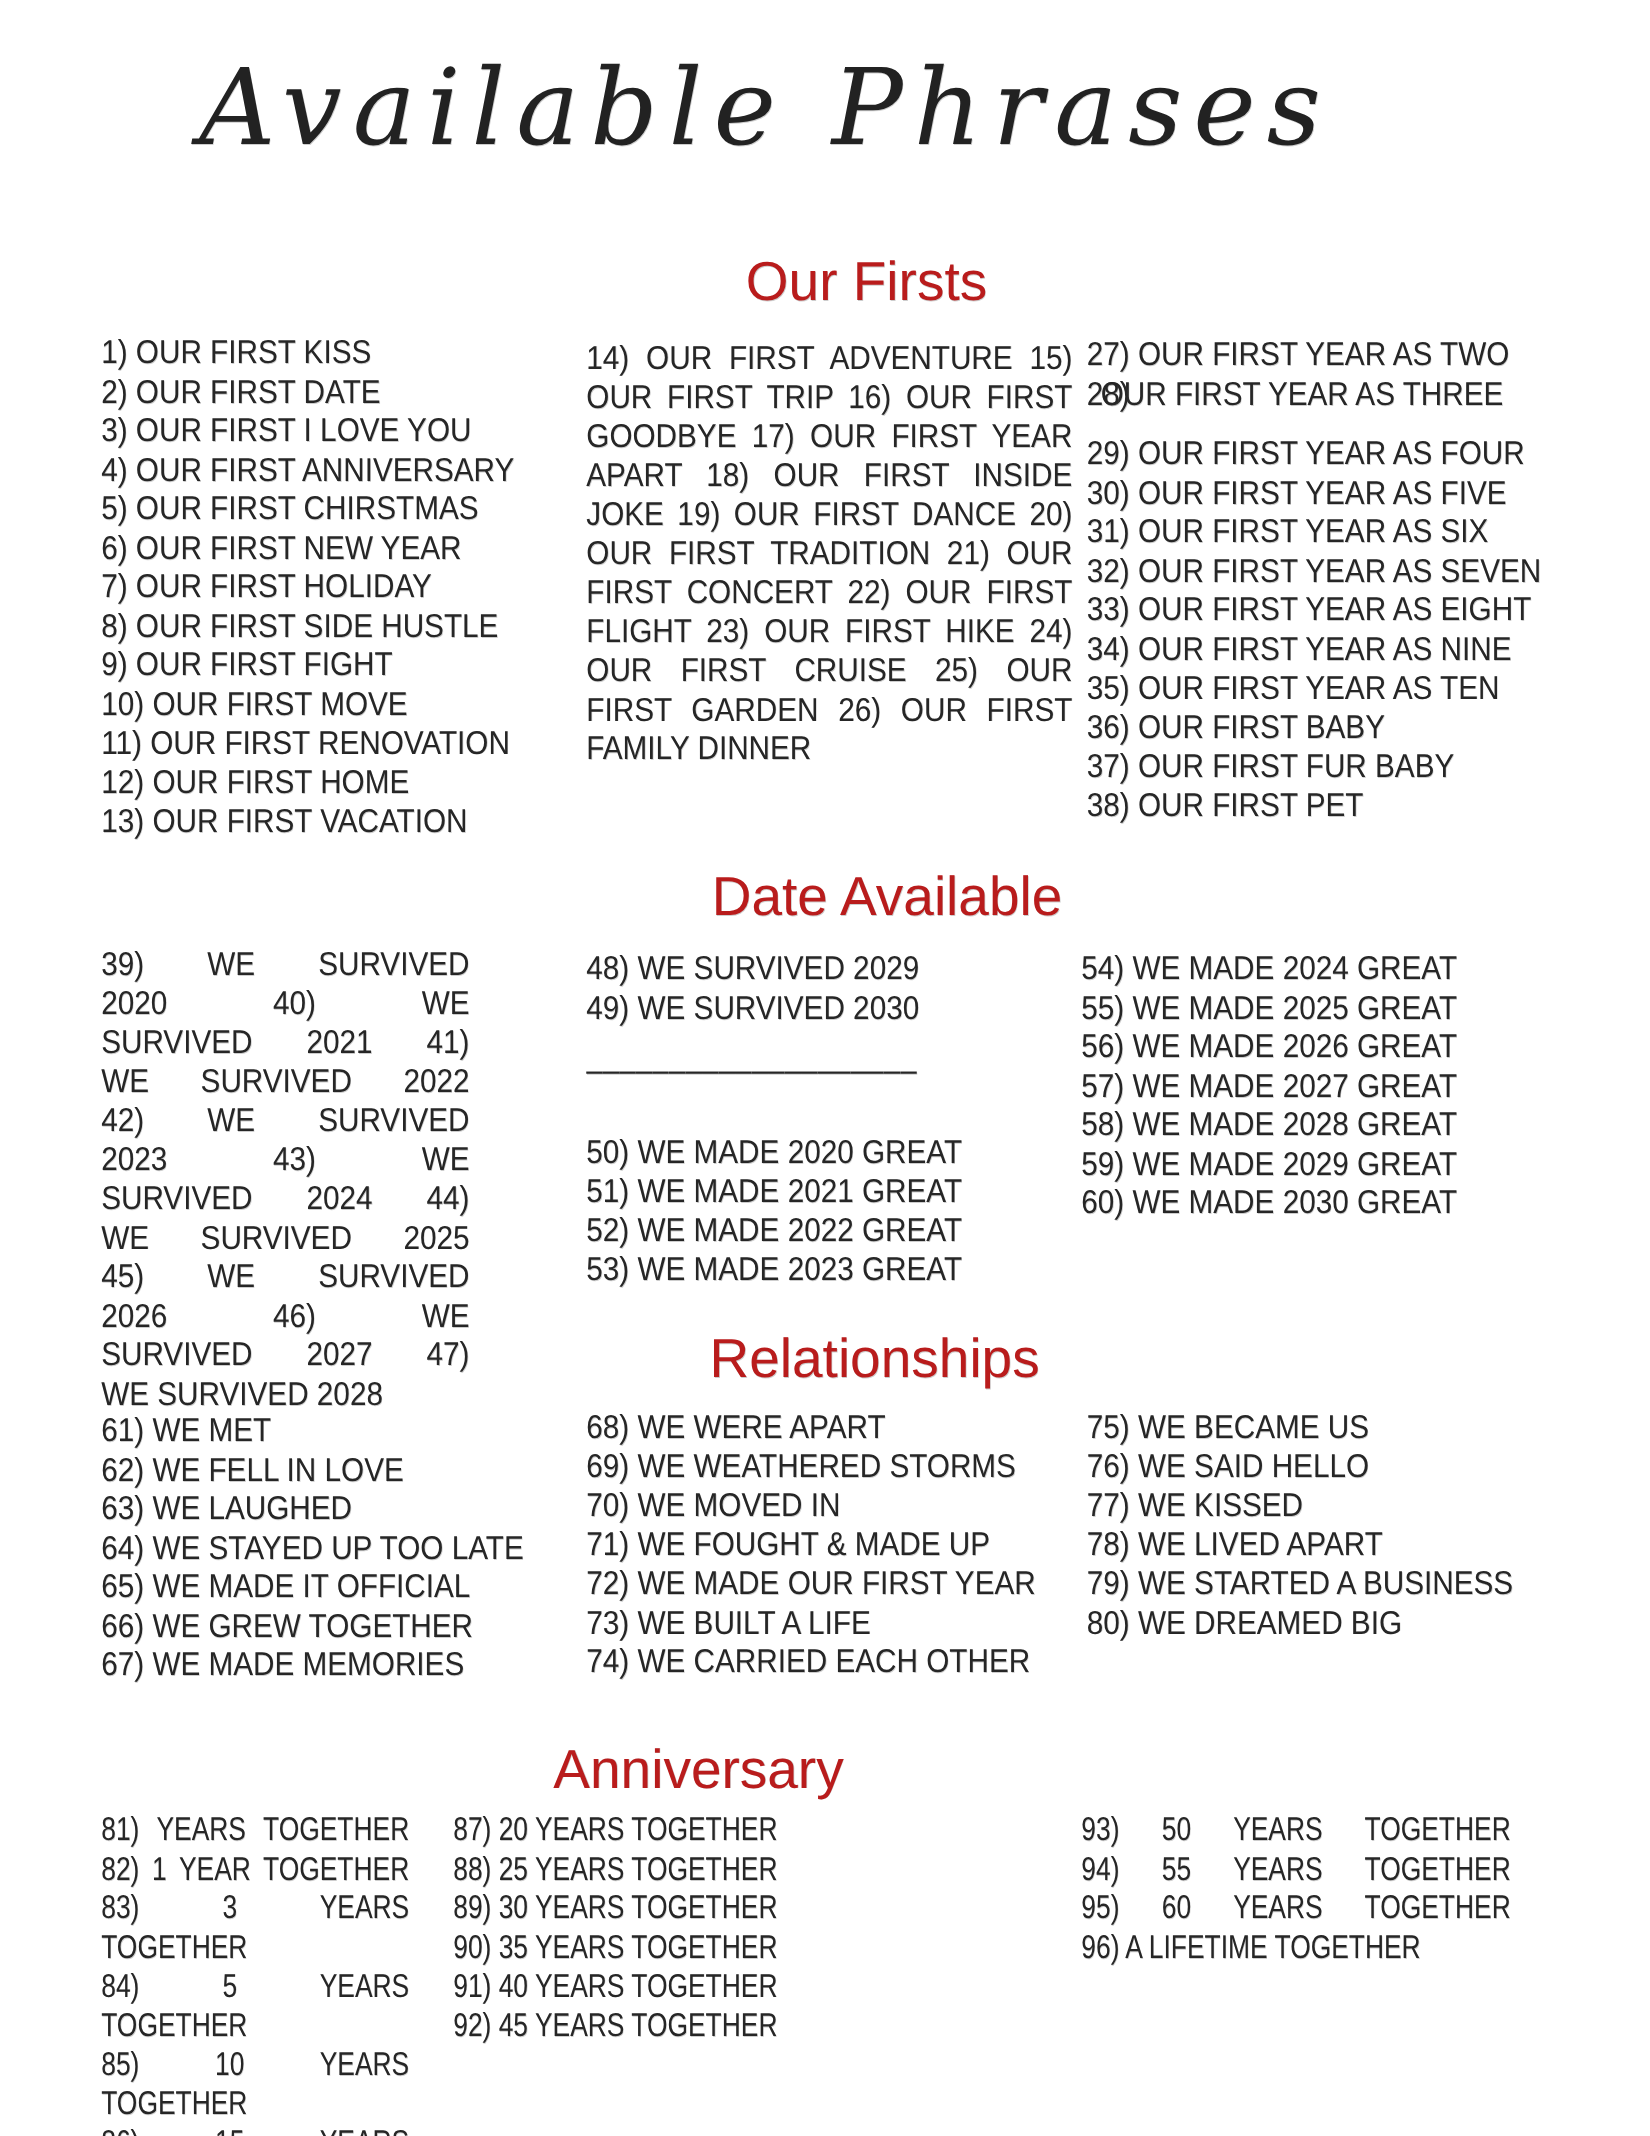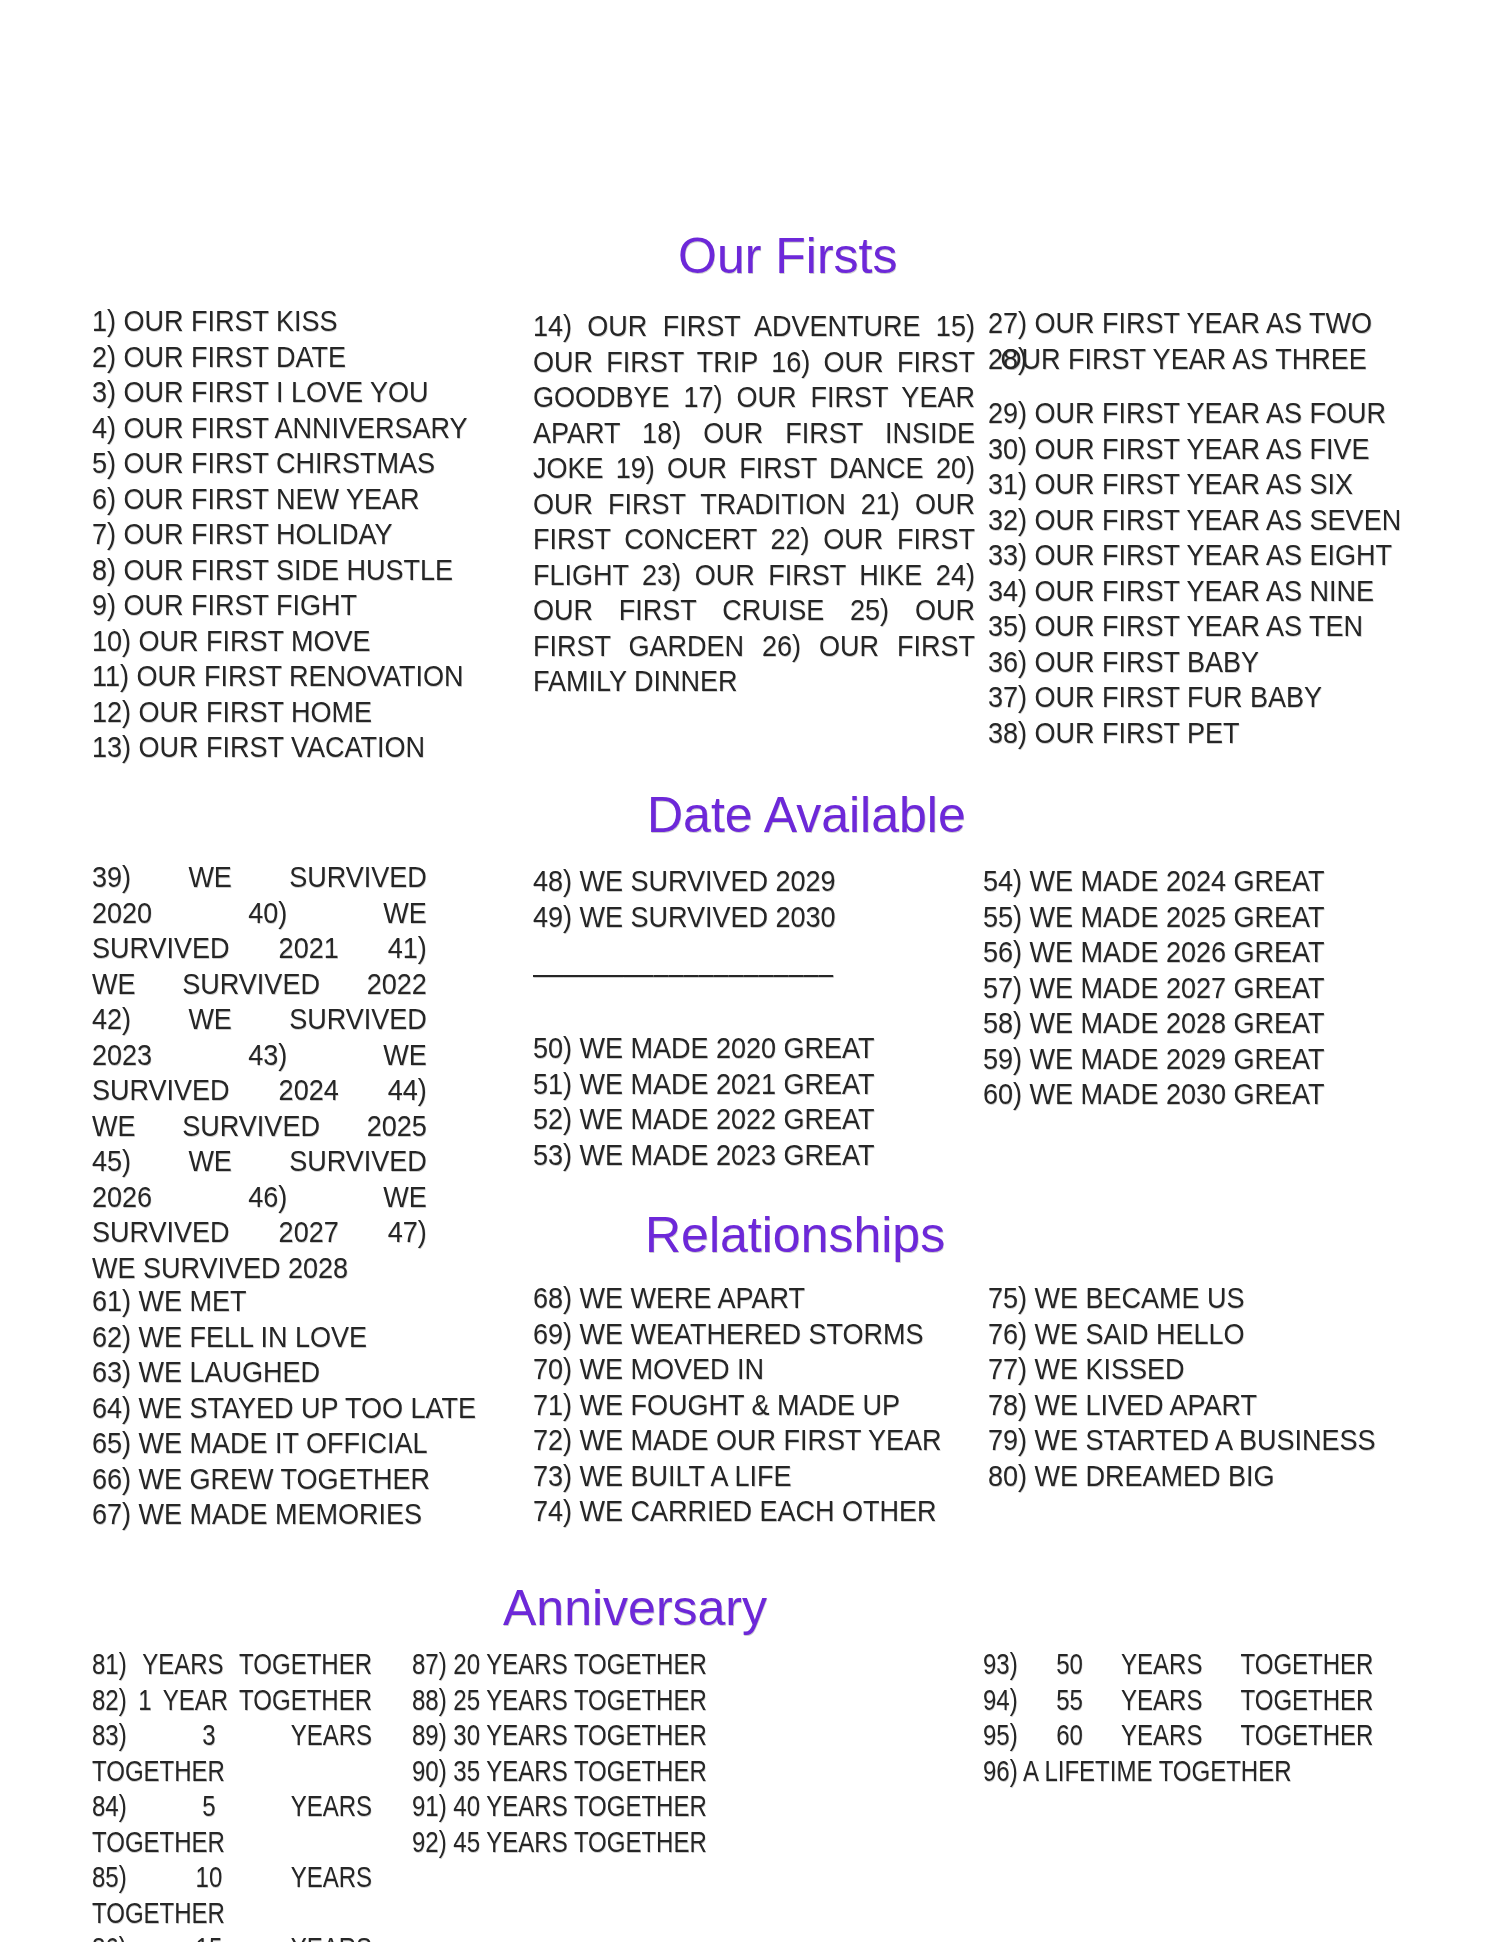--- a/index.html
+++ b/index.html
@@ -7,40 +7,41 @@
     position:relative;width:1500px;height:1942px;background:#ffffff;
     font-family:"Liberation Sans",sans-serif;color:#262626;overflow:hidden;
     text-shadow:0.6px 0.9px 0.5px rgba(90,90,90,0.30);
   }
   .title{
     position:absolute;left:46px;top:50px;width:1300px;text-align:center;
     font-family:"DejaVu Serif",serif;font-style:italic;font-weight:400;
     font-size:96px;line-height:96px;letter-spacing:10px;color:#222222;white-space:nowrap;
   }
   .hdr{
-    position:absolute;font-size:50px;line-height:50px;color:#6d28d9;white-space:nowrap;
+    position:absolute;font-size:50px;line-height:50px;color:#b91c1c;white-space:nowrap;
   }
   .block{
     position:absolute;font-size:30px;line-height:35.5px;transform-origin:0 0;
   }
   .cond{transform:scaleX(0.9);}
   .cond80{transform:scaleX(0.8);}
   .block .line{white-space:nowrap;}
   .justify .line{white-space:normal;text-align:justify;text-align-last:justify;}
   .justify .line:last-child{text-align-last:left;}
   .overlap-line{position:relative;}
   .overlap-line .num{position:absolute;left:0;top:0;}
   .overlap-line .txt{display:inline-block;margin-left:14px;}
   .divider{letter-spacing:0px;white-space:nowrap;}
 </style>
 </head>
 <body>
 
 <div class="page">
 
+  <div class="title">Available Phrases</div>
 
   <div class="hdr" style="left:678px;top:231px;">Our Firsts</div>
 
   <div class="block cond" style="left:92px;top:303px;width:420px;">
       <div class="line">1) OUR FIRST KISS</div>
       <div class="line">2) OUR FIRST DATE</div>
       <div class="line">3) OUR FIRST I LOVE YOU</div>
       <div class="line">4) OUR FIRST ANNIVERSARY</div>
       <div class="line">5) OUR FIRST CHIRSTMAS</div>
       <div class="line">6) OUR FIRST NEW YEAR</div>

